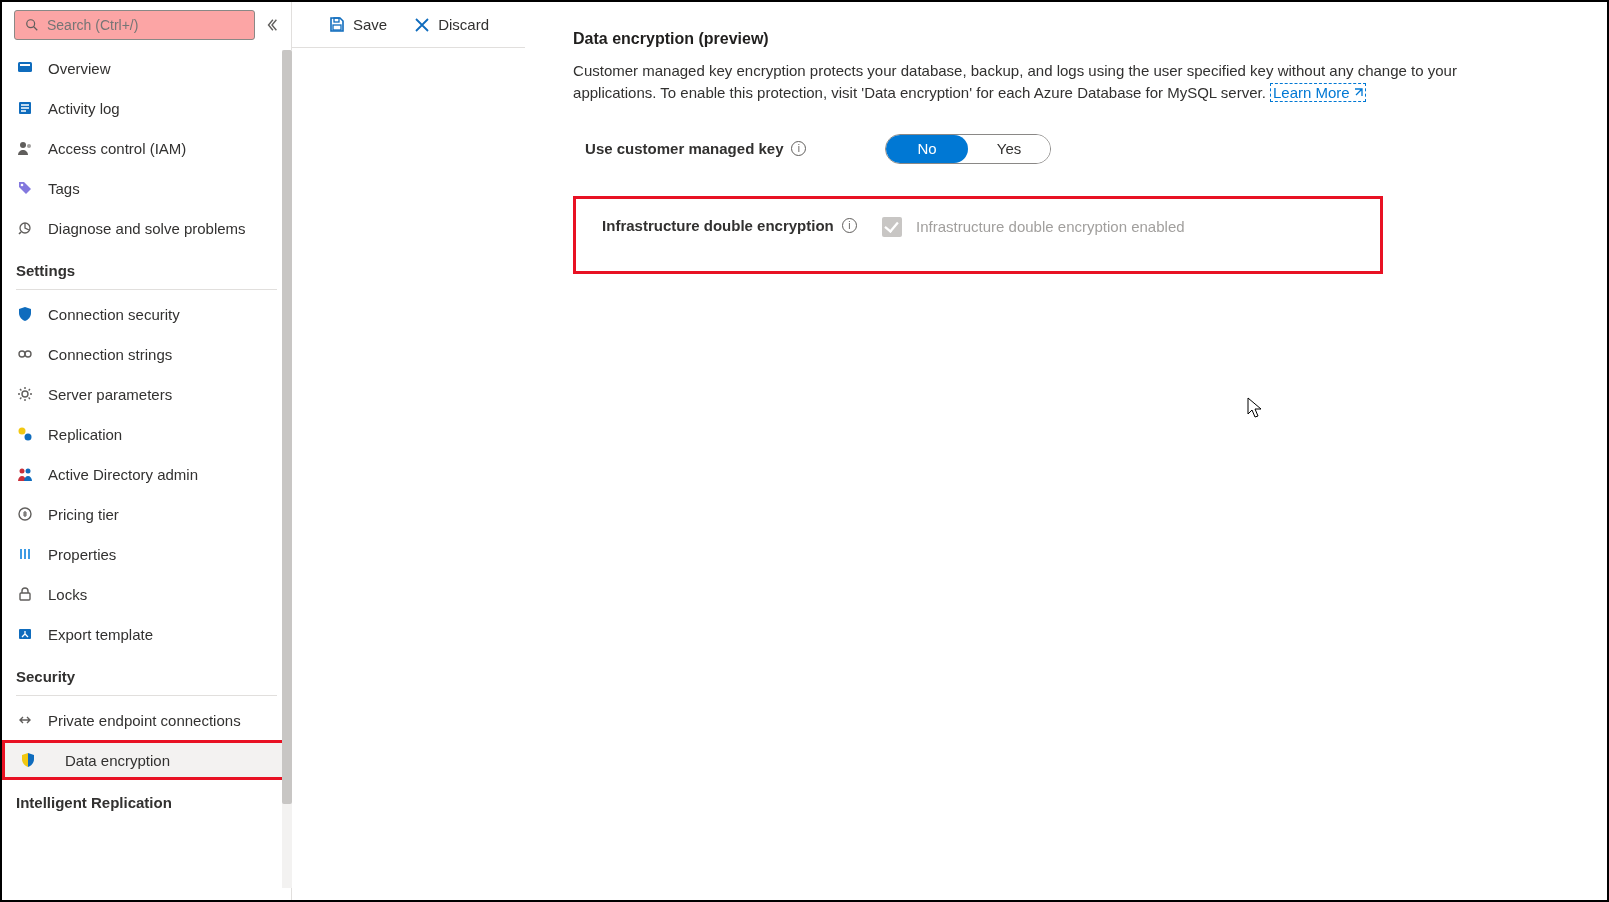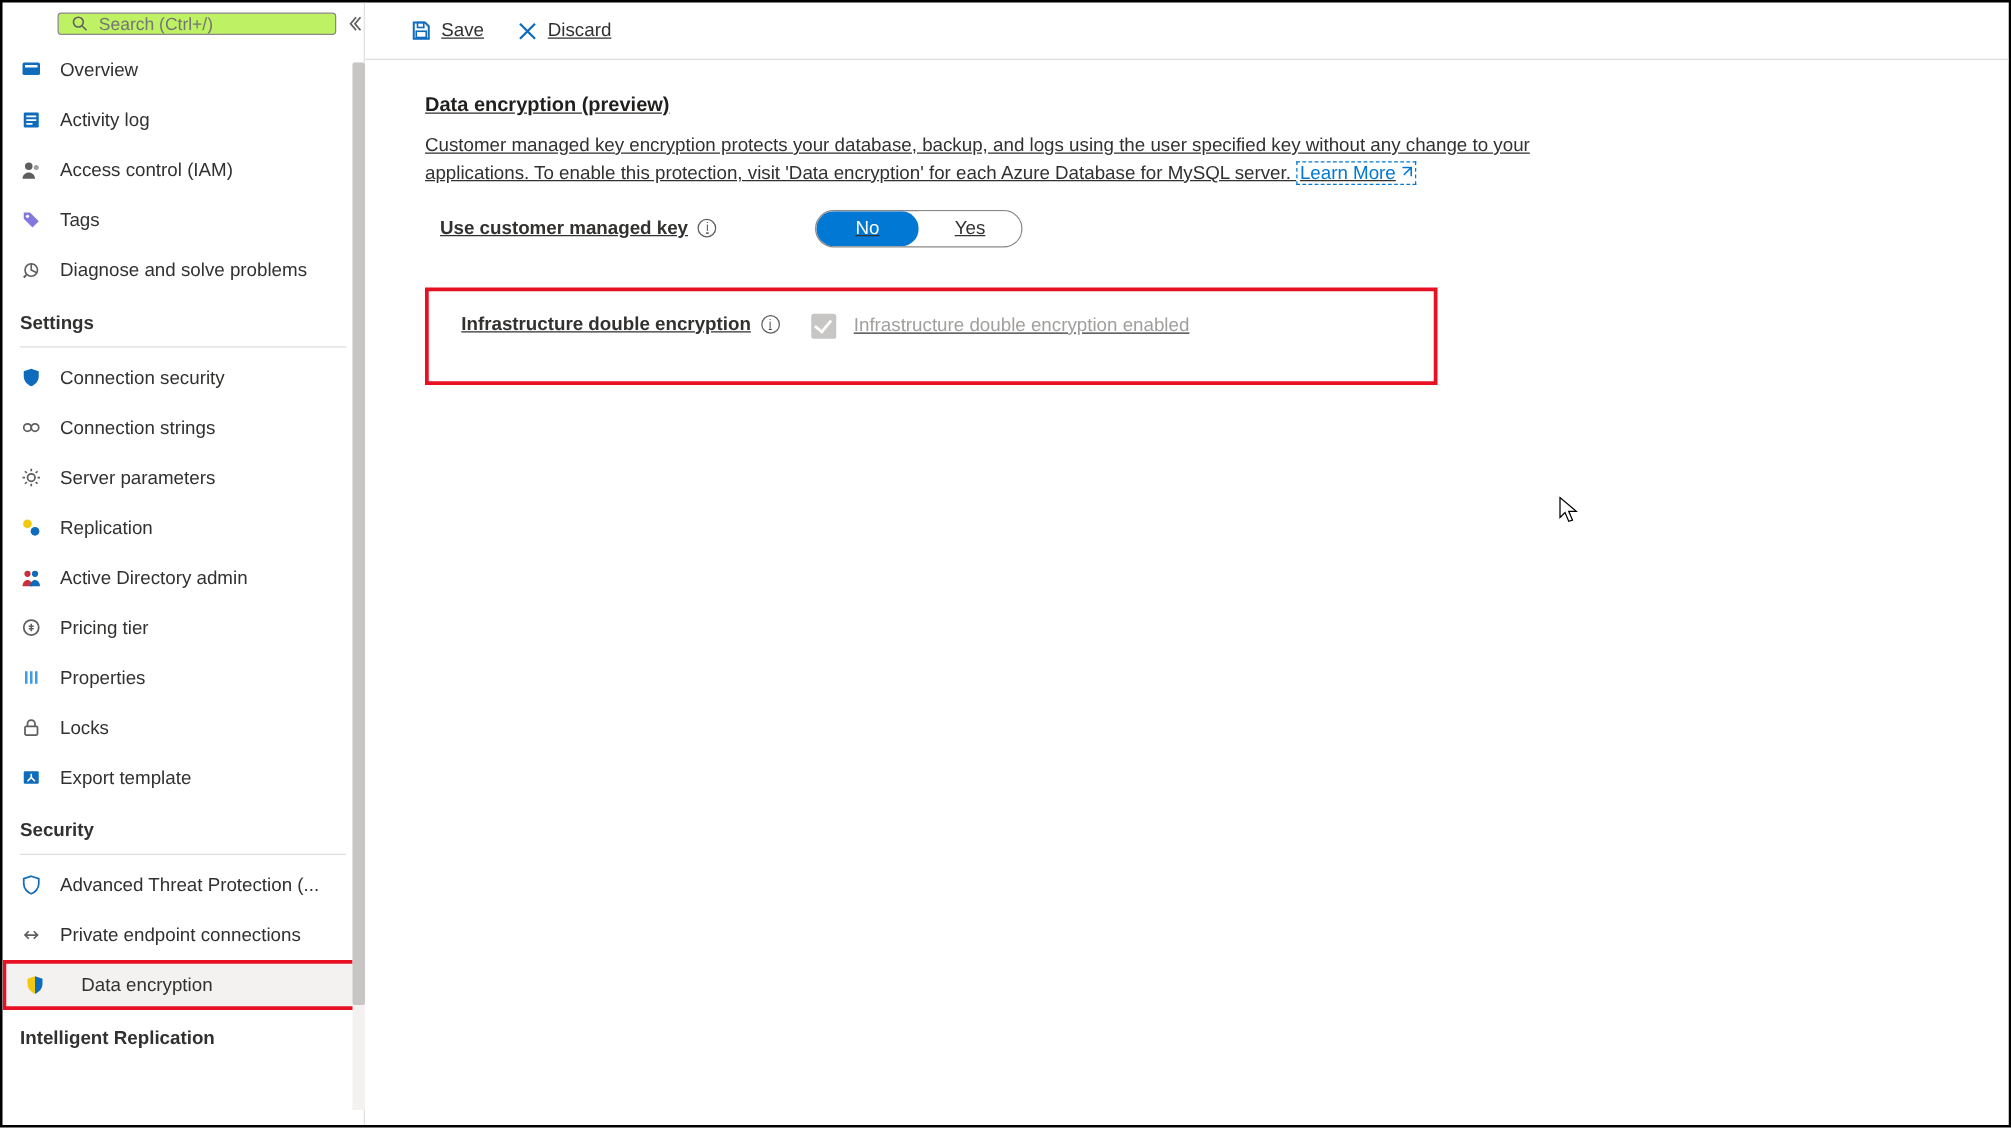--- a/index.html
+++ b/index.html
@@ -28,25 +28,24 @@
       display: flex;
       align-items: center;
       gap: 8px;
     }
     .search-box {
       flex: 1;
       display: flex;
       align-items: center;
       border: 1px solid #8a8886;
       border-radius: 3px;
-      height: 18px;
+      height: 30px;
       padding: 0 8px;
       gap: 6px;
-      background: #bef264;
-      margin-left: 32px;
+      background: #fca5a5;
     }
     .search-box input {
       border: none;
       outline: none;
       flex: 1;
       font-size: 14px;
       color: #605e5c;
       background: transparent;
     }
     .collapse-btn {
@@ -112,24 +111,22 @@
       left: 0;
       width: 100%;
       height: 90%;
       background: #c8c6c4;
       border-radius: 2px;
     }
     
     .main {
       flex: 1;
       display: flex;
-      flex-direction: column;
       height: 100%;
       position: relative;
-      text-decoration: underline;
     }
     .toolbar {
       height: 46px;
       display: flex;
       align-items: center;
       padding: 0 30px;
       border-bottom: 1px solid #e1dfdd;
       gap: 14px;
     }
     .tool-btn {
@@ -149,21 +146,21 @@
     .section-title {
       font-weight: 700;
       font-size: 16px;
       color: #201f1e;
       margin-bottom: 12px;
     }
     .desc {
       font-size: 15px;
       color: #323130;
       line-height: 1.45;
-      margin-bottom: 18px;
+      margin-bottom: 30px;
       max-width: 920px;
     }
     .desc a {
       color: #0078d4;
       text-decoration: none;
       border: 1px dashed #0078d4;
       padding: 0 2px;
     }
     .form-row {
       display: flex;
@@ -405,28 +402,20 @@
             <rect x="2" y="3" width="12" height="10" rx="1" fill="#0f6cbd"></rect>
             <path d="M5 11l3-3 3 3M8 8V5" stroke="#fff" stroke-width="1.3" fill="none"></path>
           </svg>
         </span>
       <span class="nav-label">Export template</span>
     </div>
 
     <div class="nav-section">Security</div>
     <div class="nav-divider"></div>
 
-    <div class="nav-item">
-      <span class="nav-icon">
-          <svg width="16" height="16">
-            <path d="M8 1l6 2v4c0 4-3 7-6 8-3-1-6-4-6-8V3z" fill="none" stroke="#0f6cbd" stroke-width="1.4"></path>
-          </svg>
-        </span>
-      <span class="nav-label">Advanced Threat Protection (...</span>
-    </div>
     <div class="nav-item">
       <span class="nav-icon">
           <svg width="16" height="16">
             <path d="M3 8h10M6 5l-3 3 3 3M10 5l3 3-3 3" stroke="#605e5c" stroke-width="1.4" fill="none"></path>
           </svg>
         </span>
       <span class="nav-label">Private endpoint connections</span>
     </div>
     <div class="nav-item selected">
       <span class="nav-icon">

